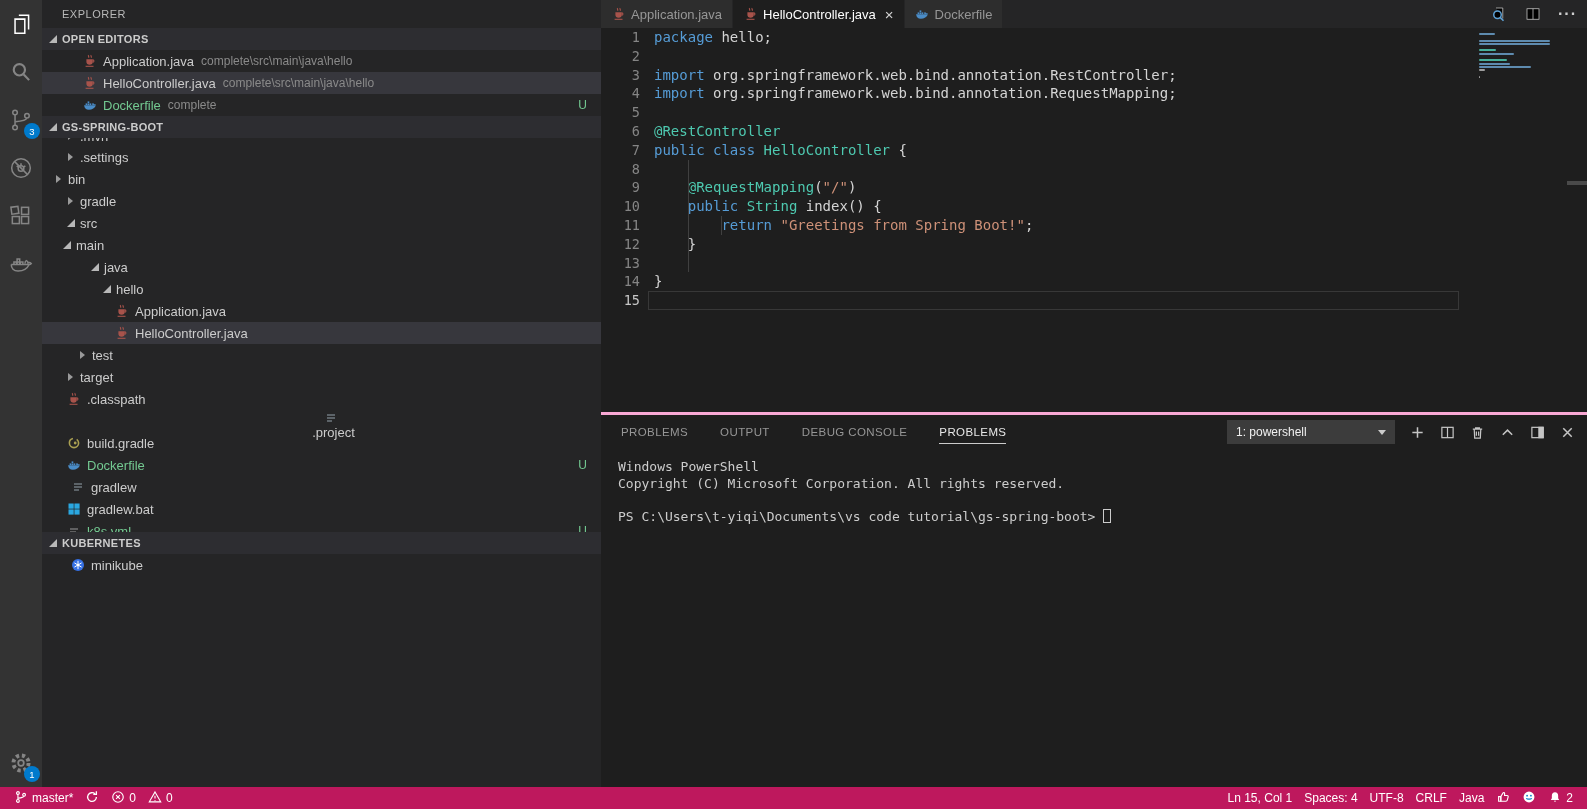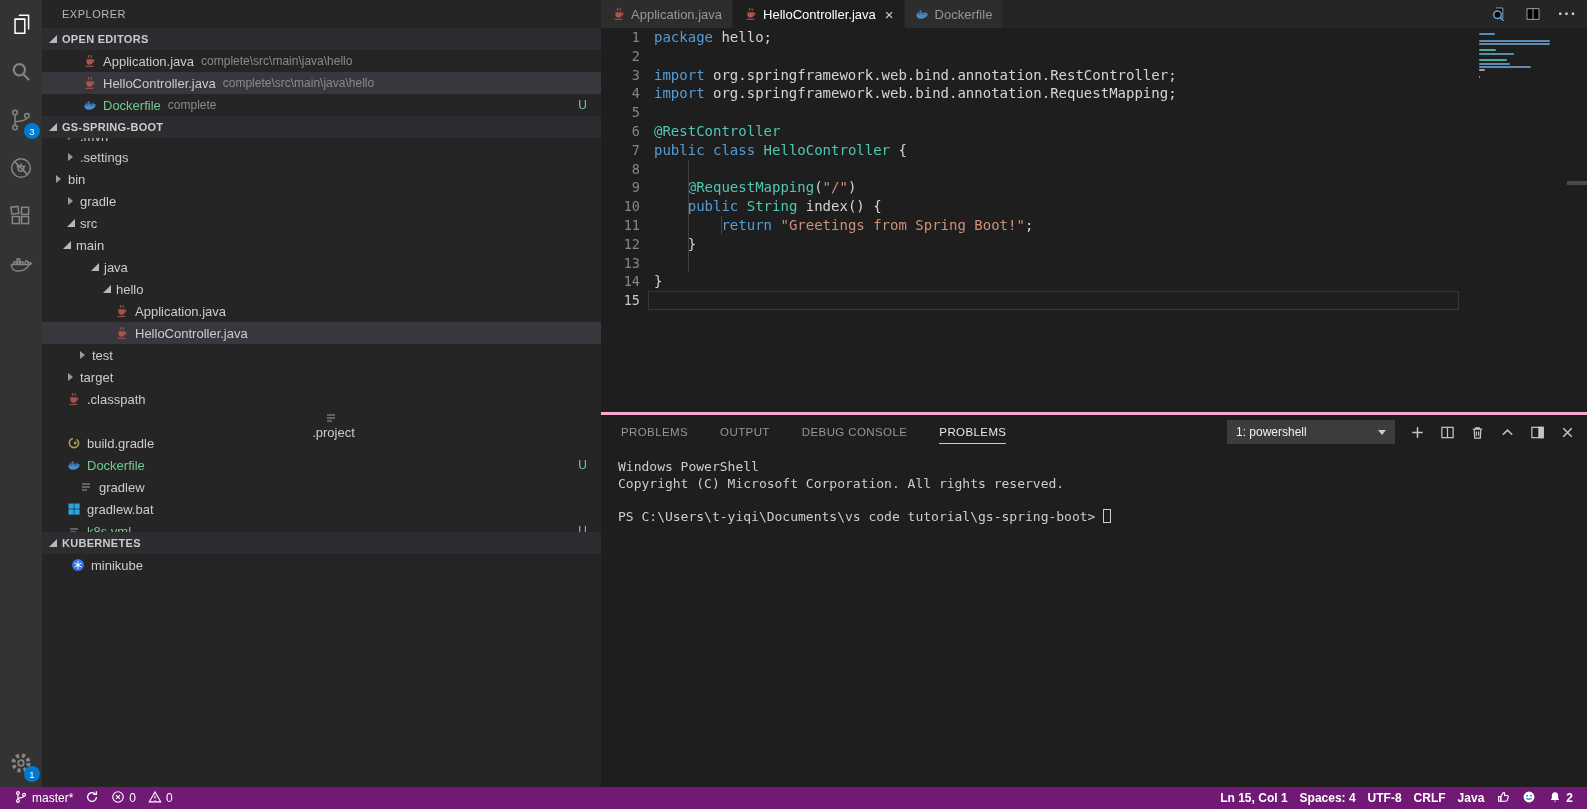--- a/index.html
+++ b/index.html
@@ -77,25 +77,25 @@
     font-size:12px; display:flex; align-items:center; padding:0 8px; cursor:pointer; position:relative; }
   .terminal-select .caret { margin-left:auto; width:0; height:0; border-left:4px solid transparent;
     border-right:4px solid transparent; border-top:5px solid #cccccc; }
   .panel-act { cursor:pointer; display:flex; align-items:center; color:#c5c5c5; }
   .panel-act svg { width:15px; height:15px; stroke:#c5c5c5; fill:none; stroke-width:1.3; }
   .terminal-content { flex:1; padding:10px 0 0 17px; font-family:"DejaVu Sans Mono", monospace;
     font-size:13px; line-height:16.5px; color:#cccccc; cursor:text; }
   .term-cursor { display:inline-block; width:8px; height:14px; border:1px solid #cccccc; vertical-align:-2px; }
 
   
-  .status-bar { height:22px; background:#701a75; display:flex; align-items:center; color:#ffffff;
+  .status-bar { height:22px; background:#be185d; display:flex; align-items:center; color:#ffffff;
     font-size:12px; flex-shrink:0; padding:0 8px; }
   .sb-item { display:flex; align-items:center; gap:4px; padding:0 6px; height:22px; cursor:pointer; white-space:nowrap; }
   .sb-item svg { width:14px; height:14px; stroke:#ffffff; fill:none; stroke-width:1.3; }
-  .sb-right { margin-left:auto; display:flex; align-items:center;font-weight:bold; }
+  .sb-right { margin-left:auto; display:flex; align-items:center; }
 </style>
 </head>
 <body>
 
 <div class="app">
   <div class="main-row">
 
     <div class="activity-bar">
       <div id="activity-top">
           <div class="ab-item active">
@@ -328,21 +328,21 @@
                   <rect x="6.6" y="5.4" width="1.7" height="1.6"></rect>
                   <rect x="4.6" y="3.4" width="1.7" height="1.6"></rect>
                   <path d="M1.2 7.6h10c1.2 0 1.8-.7 1.8-.7-1-.9-2-.4-2-.4-.2-1-1.1-1.4-1.1-1.4-1 .7-.6 1.8-.6 1.8H1.2z"></path>
                   <path d="M1.2 7.6c.1 2.4 1.7 4.2 4.6 4.2 3.5 0 6-1.7 7.1-4.2z"></path>
                 </g>
               </svg>
             </span>
             <span class="label">Dockerfile</span>
             <span class="badge-u">U</span>
           </div>
-          <div class="row" style="padding-left: 20px; margin-left: 16px;">
+          <div class="row" style="padding-left: 28px;">
             <span class="ficon">
               <svg viewBox="0 0 14 14">
                 <g stroke="#93a1aa" stroke-width="1.2">
                   <path d="M3 4h8M3 7h8M3 10h5"></path>
                 </g>
               </svg>
             </span>
             <span class="label">gradlew</span>
           </div>
           <div class="row" style="padding-left: 24px;">

